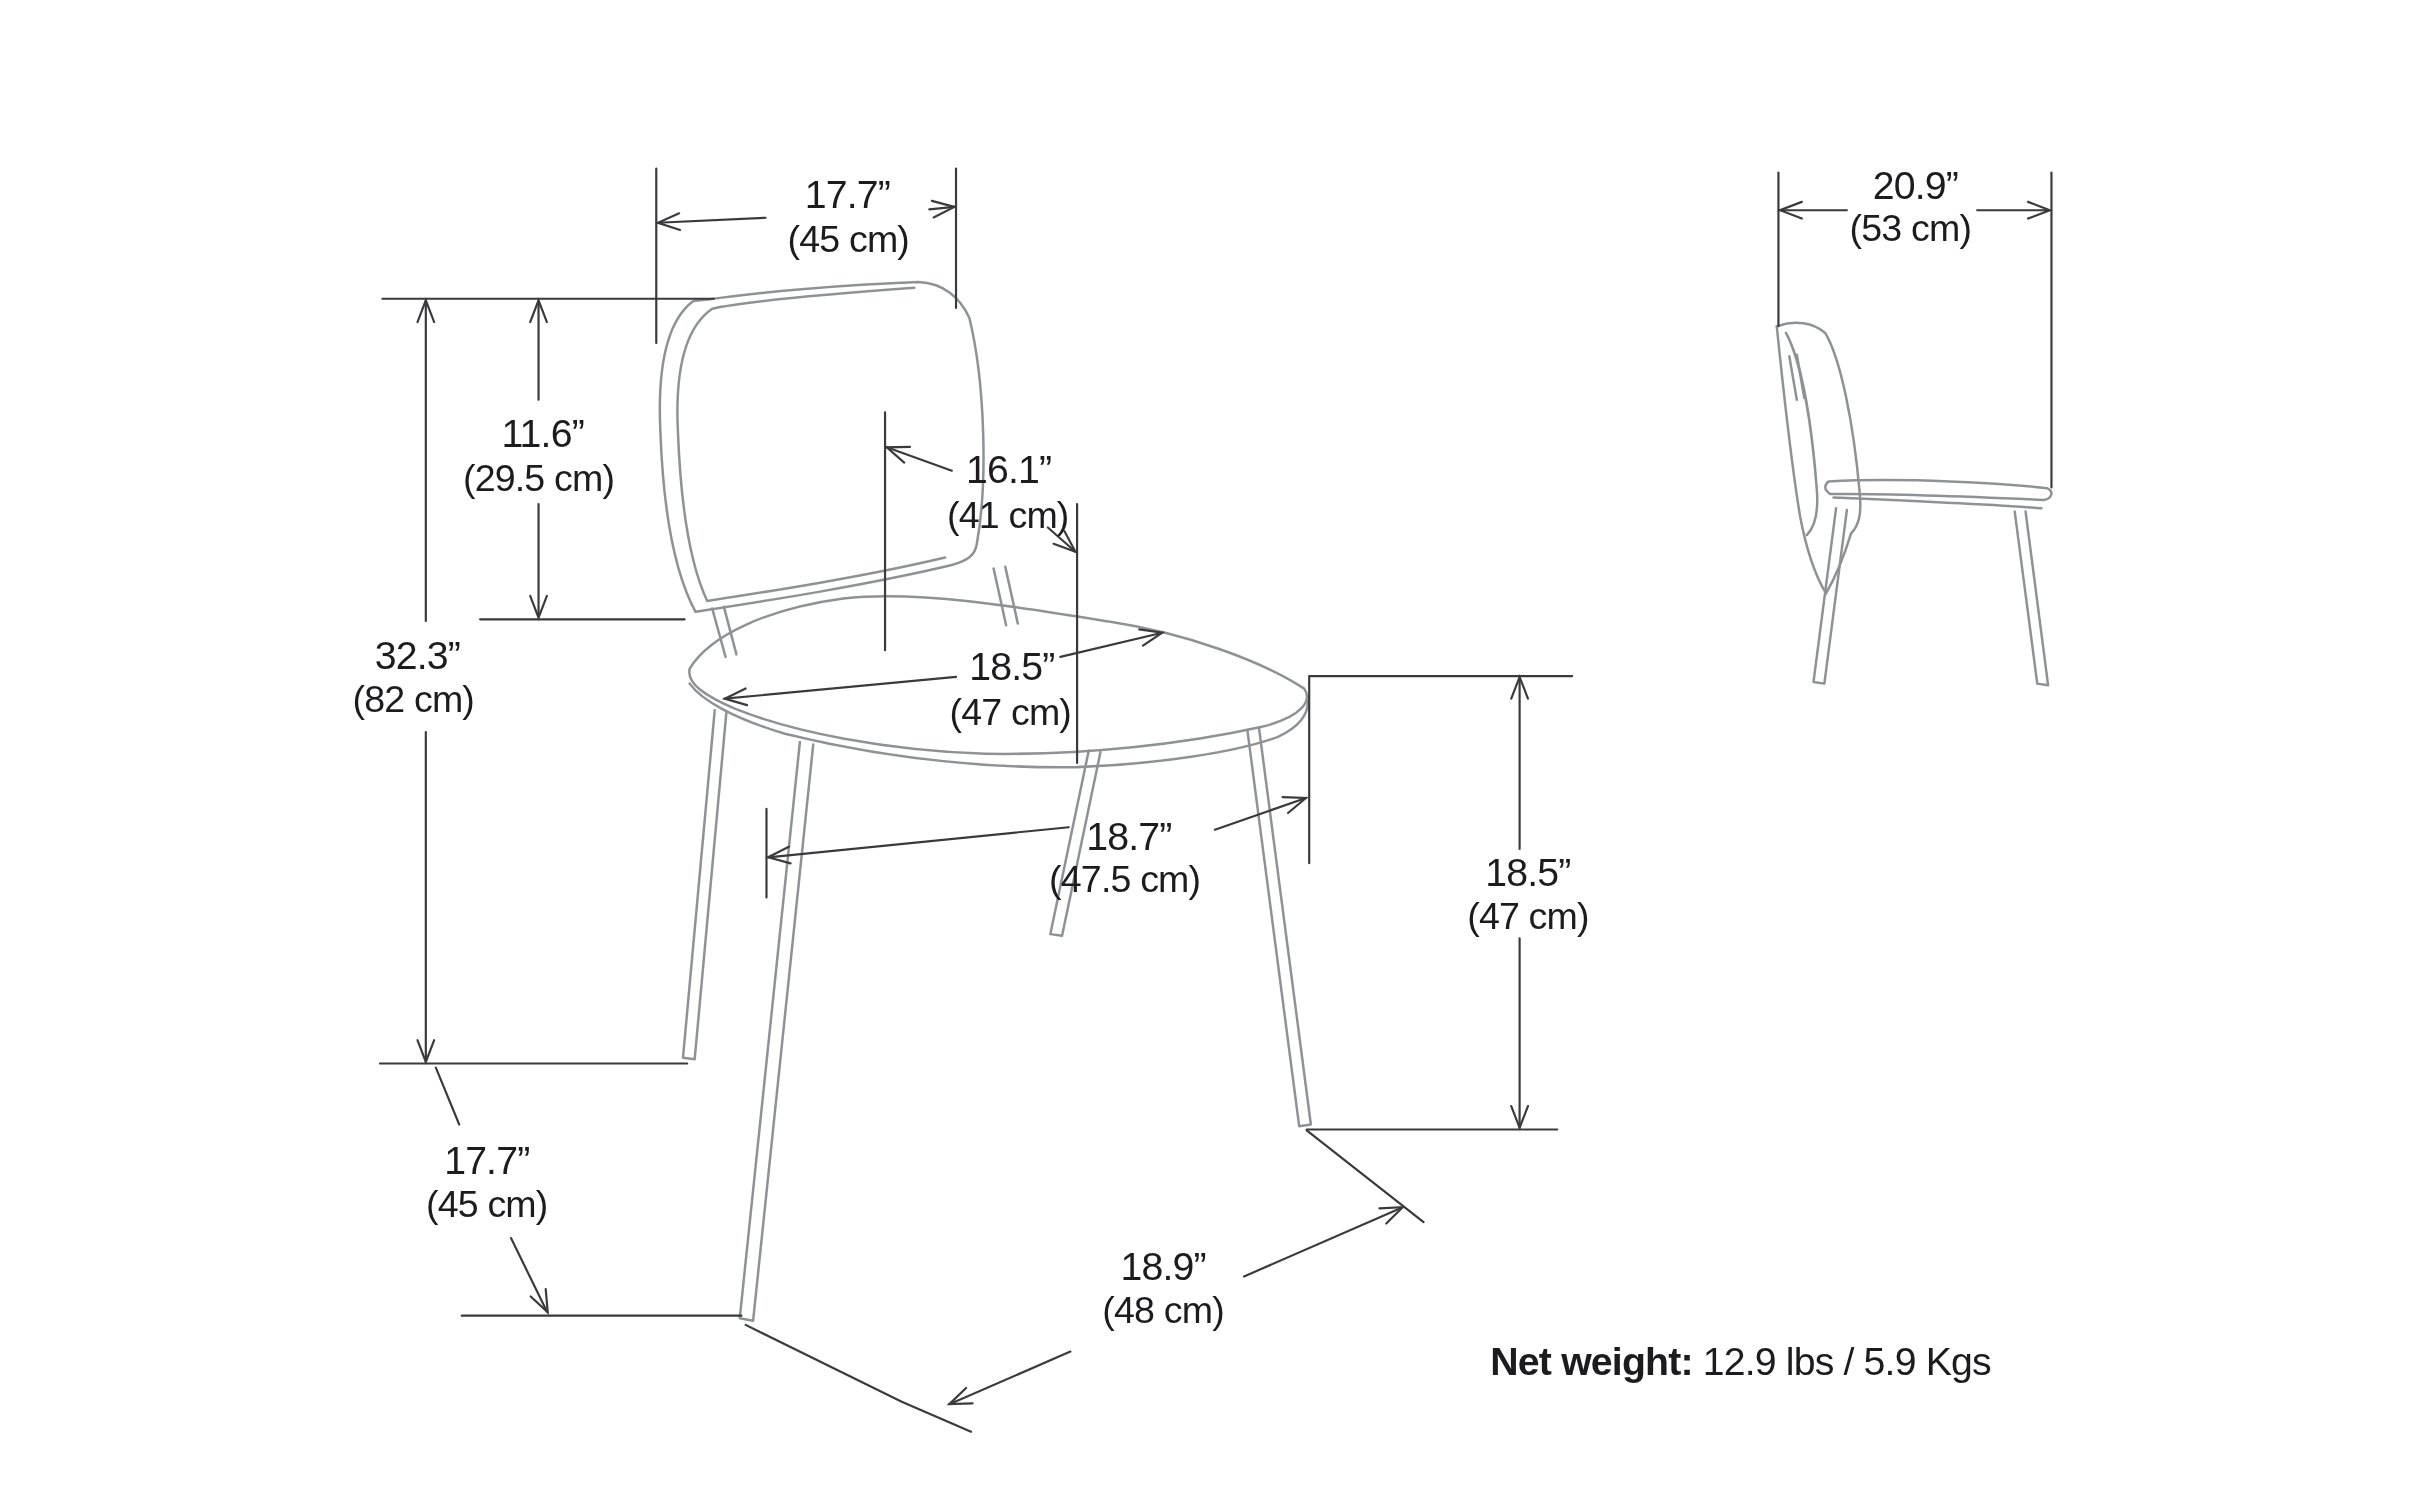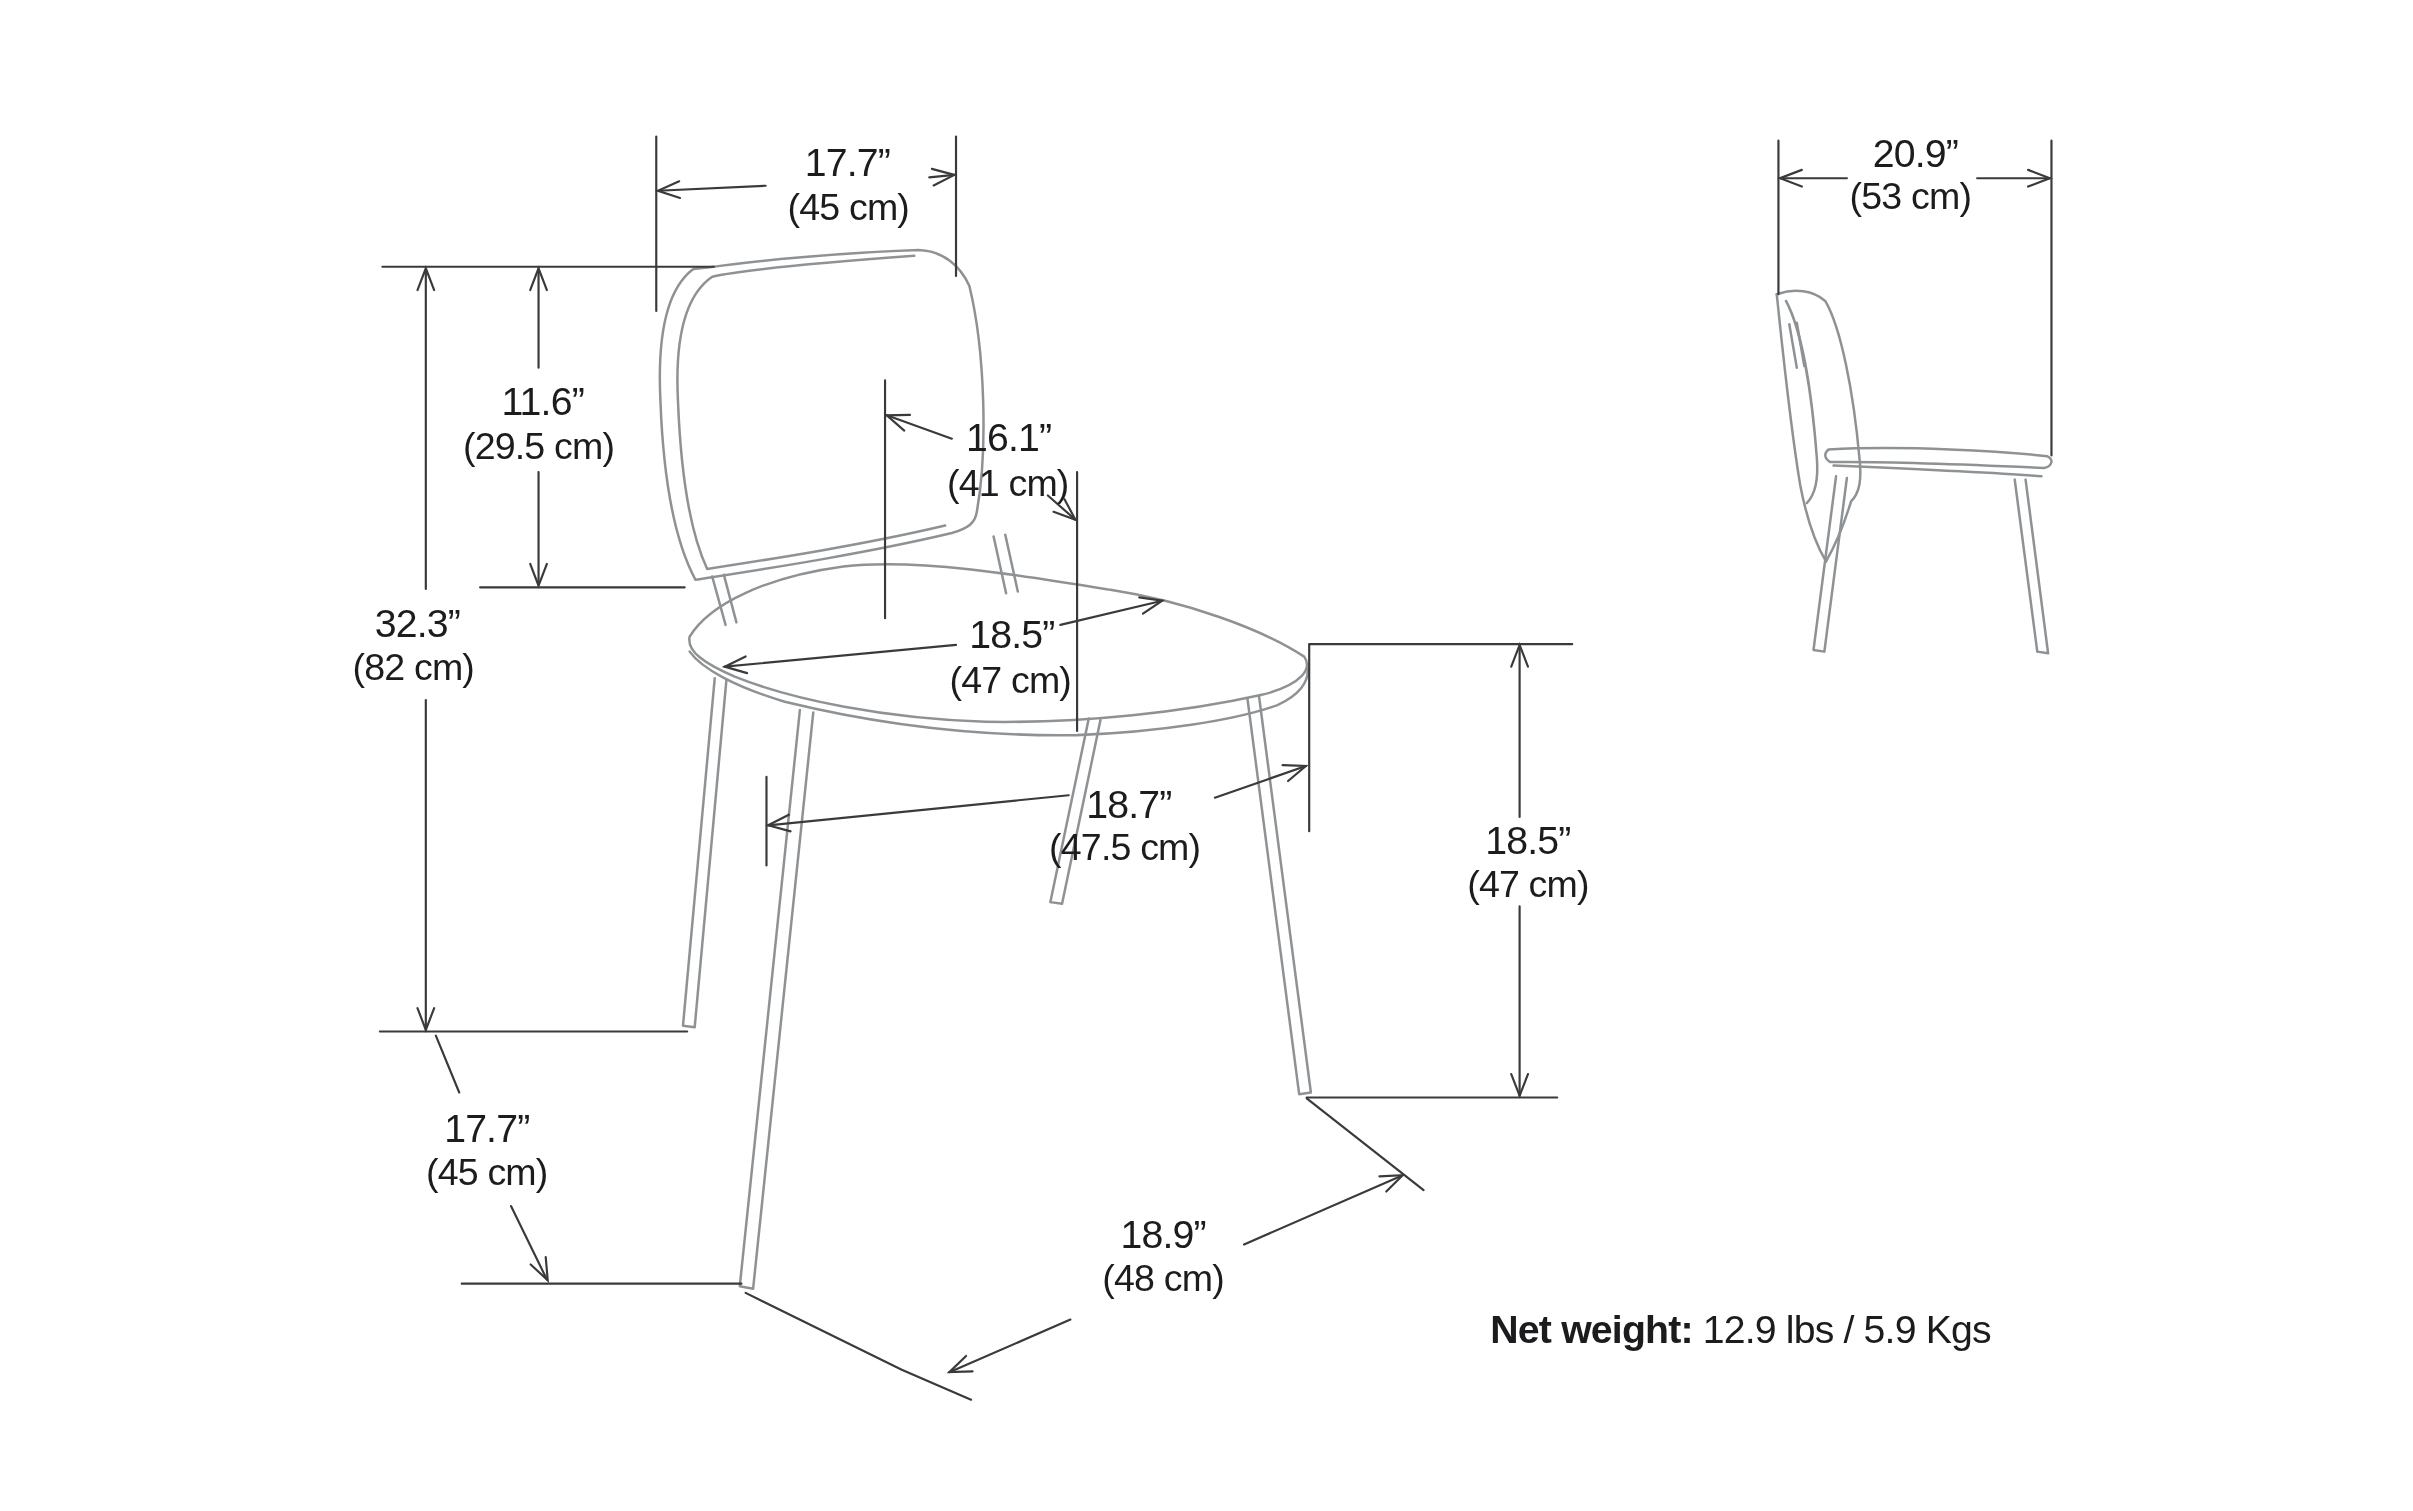--- a/index.html
+++ b/index.html
@@ -1,17 +1,17 @@
 <!DOCTYPE html>
 <html style="font-size:13.4px"><head>
 <meta charset="utf-8">
 <style>
   html,body{margin:0;padding:0;background:#ffffff;}
   body{width:2413px;height:1512px;position:relative;font-family:"Liberation Sans",sans-serif;}
-  .stage{position:absolute;inset:0;}
+  .stage{position:absolute;inset:0;margin-top:32px;}
   svg{display:block;}
   .chair{stroke:#8f9294;stroke-width:3;fill:none;stroke-linecap:round;stroke-linejoin:round;}
   .dim{stroke:#3a3a3c;stroke-width:2.6;fill:none;stroke-linecap:round;}
   text{fill:#1c1c1e;font-family:"Liberation Sans",sans-serif;font-size:47px;letter-spacing:-1px;}
   text.cm{font-size:45px;}
   .nw{font-size:47px;}
   .nw .b{font-weight:bold;}
 </style>
 </head>
 <body>

